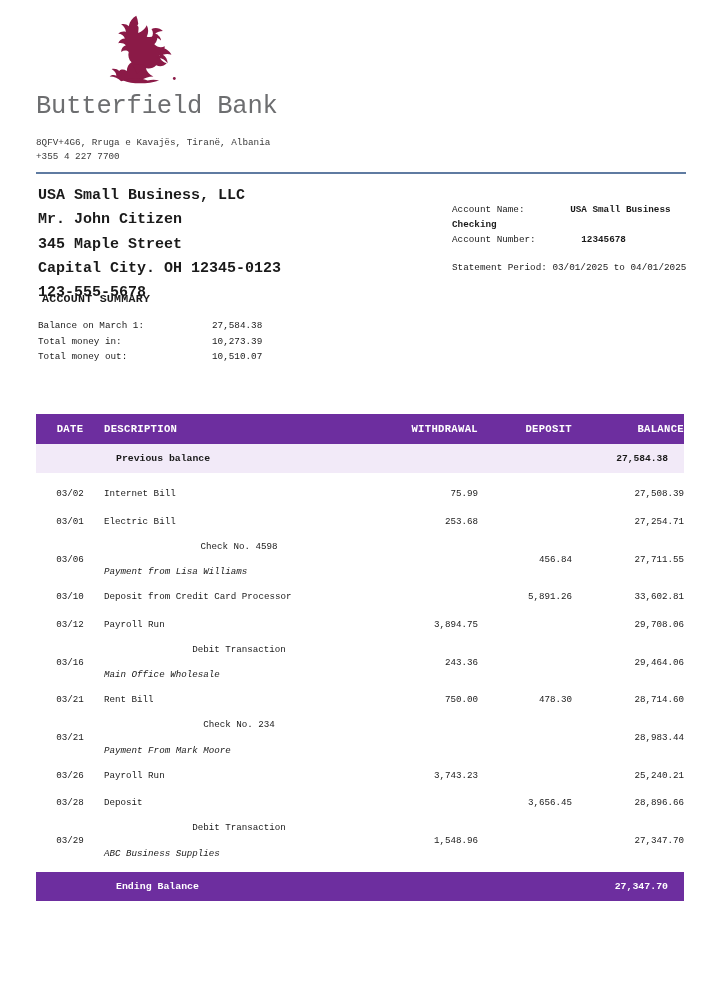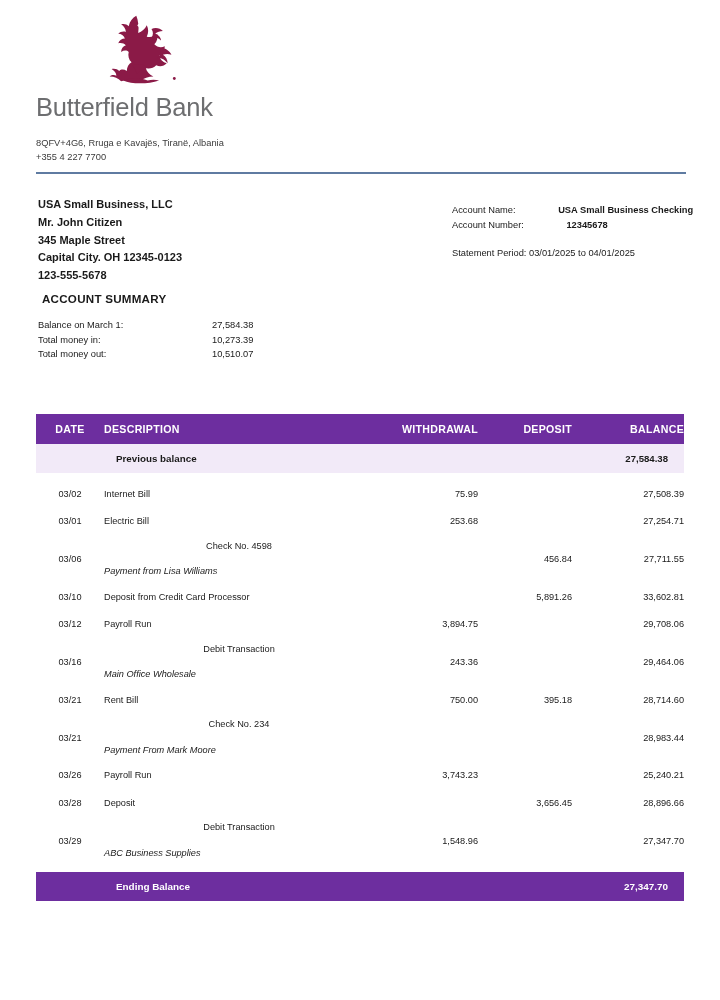--- a/index.html
+++ b/index.html
@@ -13,20 +13,21 @@
     position: relative;
     font-family: "Liberation Sans", sans-serif;
     color: #231f20;
     overflow: hidden;
   }
   .page {
     position: absolute;
     left: 0; top: 0;
     width: 720px;
     height: 1000px;
+    font-family: Liberation Mono, monospace;
   }
 
   
   .letterhead {
     position: absolute;
     left: 36px;
     top: 12px;
     width: 650px;
   }
   .logo-mark {
@@ -56,22 +57,22 @@
     top: 172px;
     width: 650px;
     height: 1.6px;
     background: #5f7ba1;
   }
 
   
   .customer-block {
     position: absolute;
     left: 38px;
-    top: 196px;
-    font-size: 11px;
+    top: 184px;
+    font-size: 15px;
     font-weight: bold;
     line-height: 1.62;
     color: #1a1a1a;
   }
   .account-block {
     position: absolute;
     left: 452px;
     top: 203px;
     font-size: 9.3px;
     line-height: 1.6;
@@ -352,21 +353,21 @@
         </td>
         <td class="d-with d-with-top">243.36</td>
         <td class="d-dep d-dep-top"></td>
         <td class="d-bal d-bal-bot">29,464.06</td>
       </tr>
 
       <tr class="row-single">
         <td class="d-date">03/21</td>
         <td class="d-desc">Rent Bill</td>
         <td class="d-with">750.00</td>
-        <td class="d-dep">395.18</td>
+        <td class="d-dep">478.30</td>
         <td class="d-bal">28,714.60</td>
       </tr>
 
       <tr class="row-double">
         <td class="d-date">03/21</td>
         <td class="d-desc">
           <span class="desc-stack">
             <span class="desc-main">Check No. 234</span>
             <span class="desc-sub">Payment From Mark Moore</span>
           </span>

